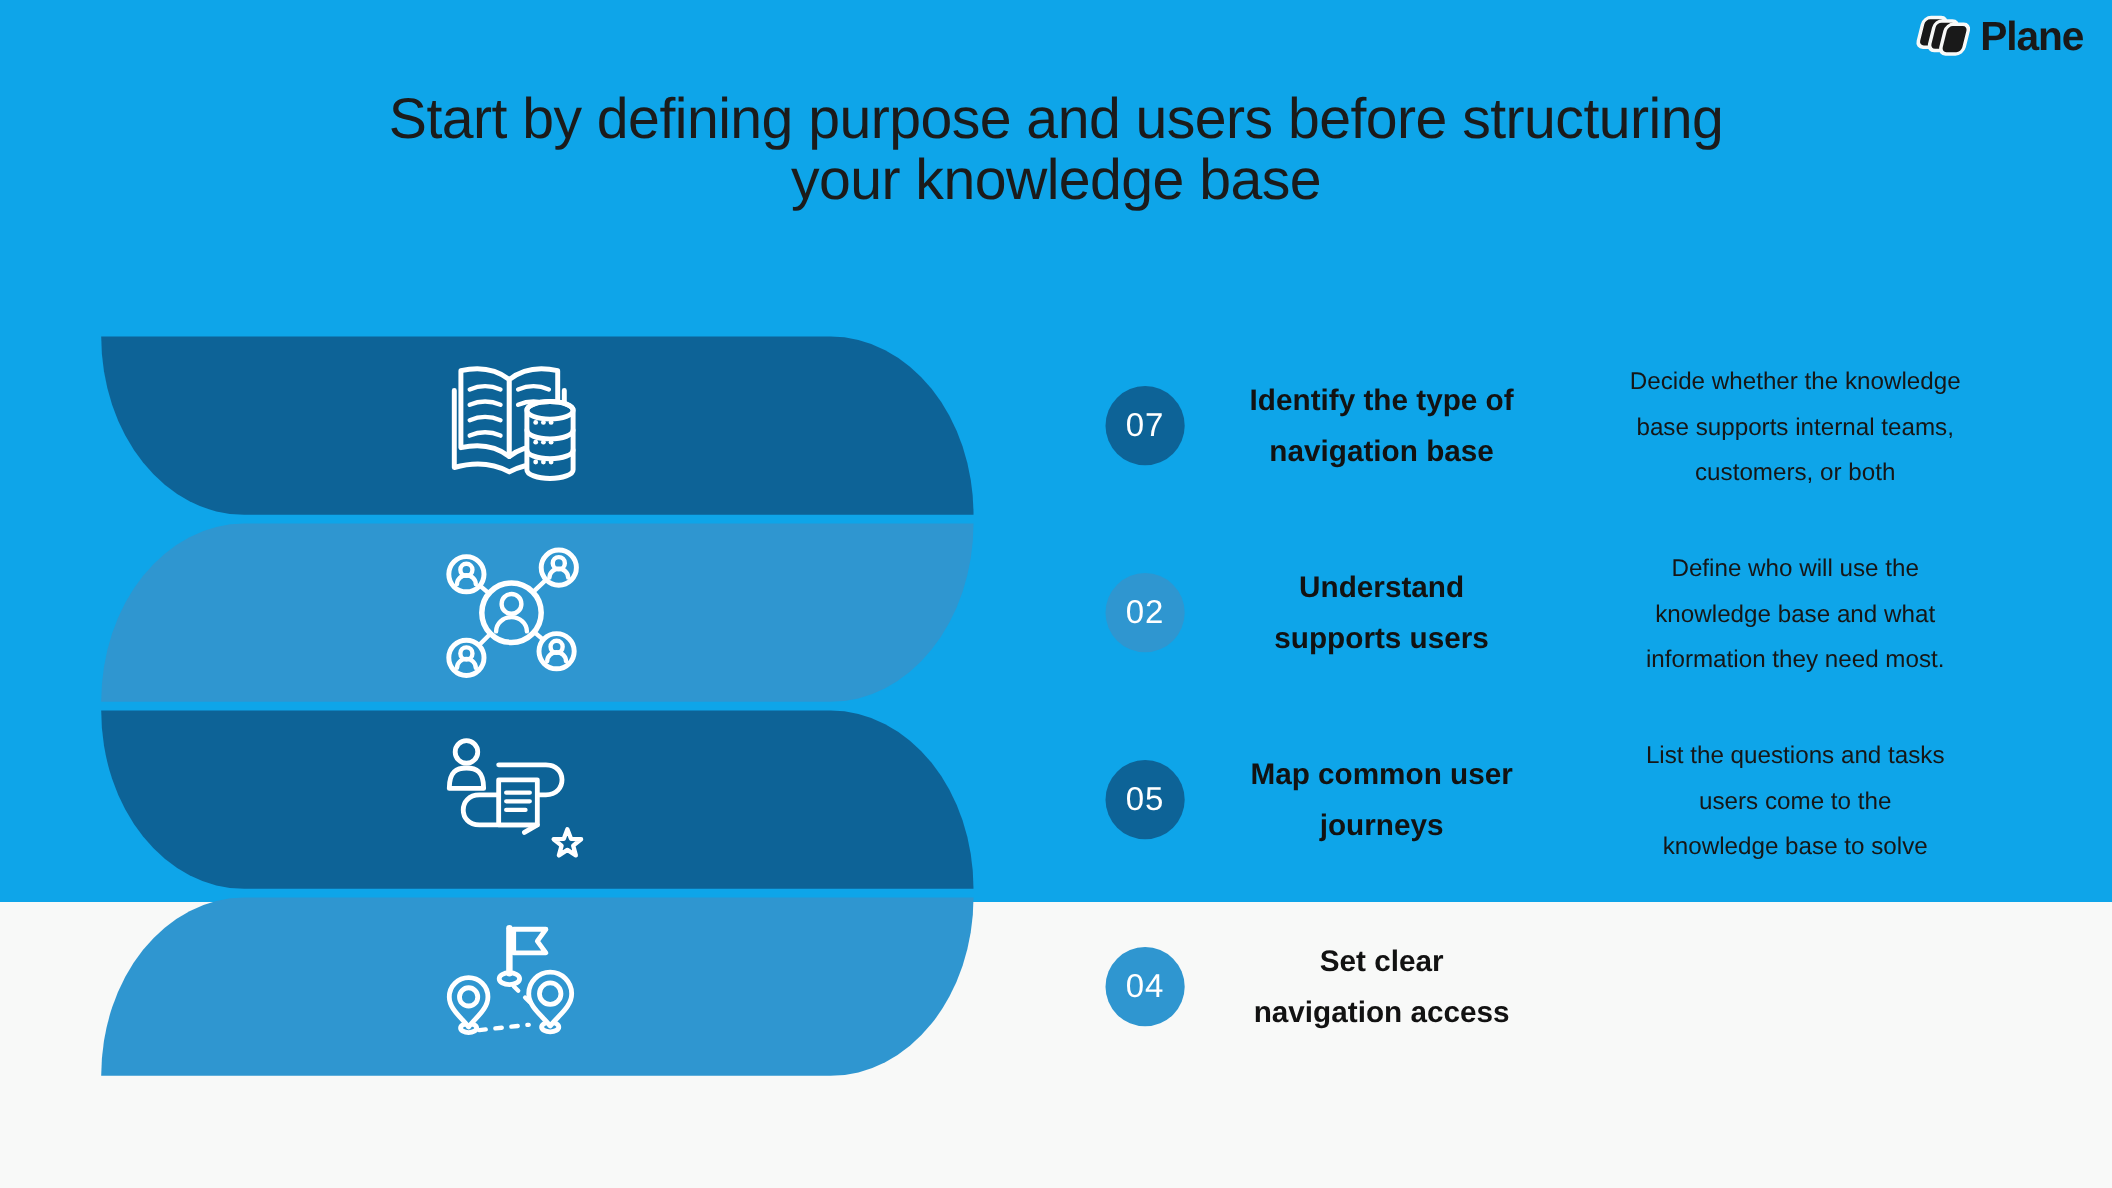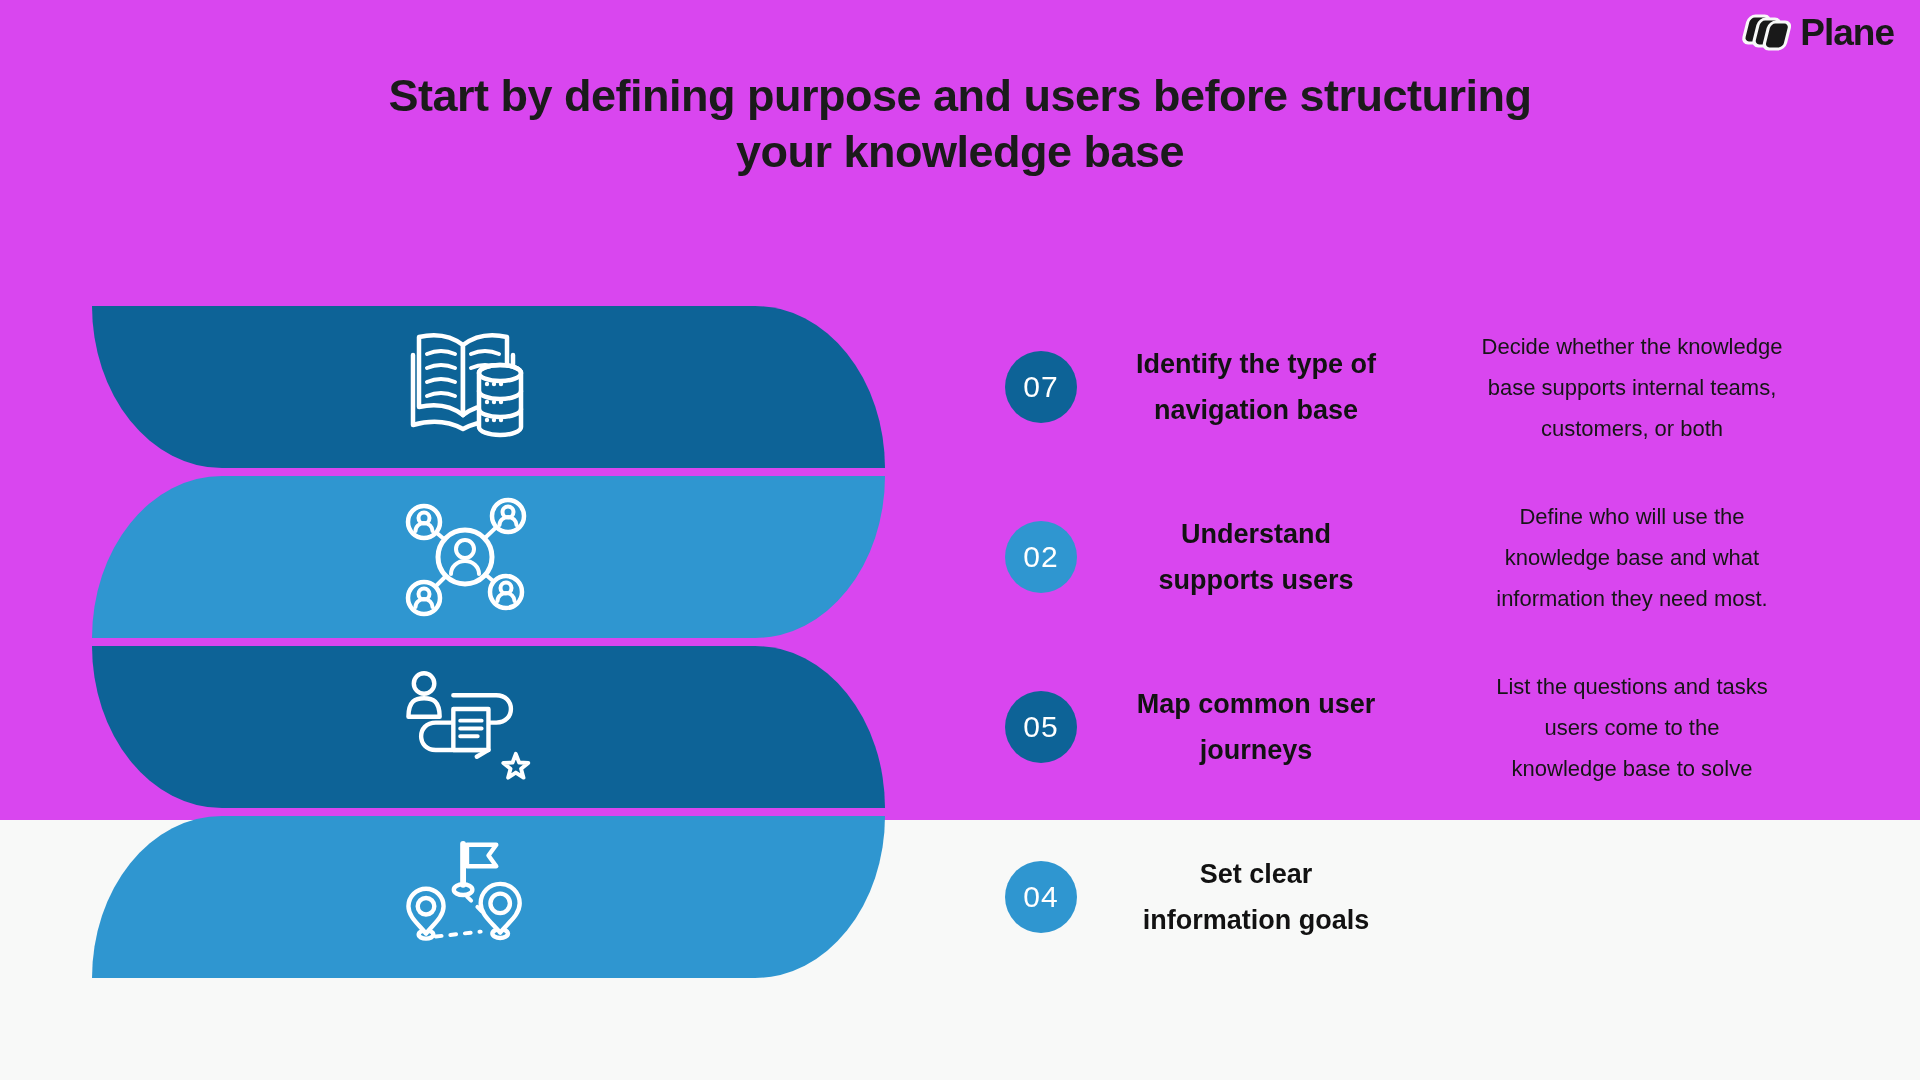--- a/index.html
+++ b/index.html
@@ -6,21 +6,21 @@
   html, body { width: 1920px; height: 1080px; }
   body {
     background: #f8f9f8;
     font-family: "Liberation Sans", sans-serif;
     overflow: hidden;
   }
   .canvas {
     position: relative;
     width: 1920px;
     height: 820px;
-    background: #d946ef;
+    background: #0ea5e9;
   }
 
   
   .logo {
     position: absolute;
     top: 12px;
     right: 26px;
     display: flex;
     align-items: center;
     gap: 9px;
@@ -29,27 +29,27 @@
   .logo-text {
     font-size: 37px;
     font-weight: 700;
     letter-spacing: -1px;
     color: #191919;
   }
 
   
   .main-title {
     position: absolute;
-    top: 68px;
+    top: 80px;
     left: 0;
     width: 100%;
     text-align: center;
-    font-size: 45px;
+    font-size: 52px;
     line-height: 56px;
-    font-weight: 700;
+    font-weight: 400;
     letter-spacing: -0.5px;
     color: #1b1b1b;
     white-space: pre-line;
   }
 
   
   .bar {
     position: absolute;
     left: 92px;
     width: 793px;
@@ -278,16 +278,16 @@
     <div class="step-title">Map common user
 journeys</div>
     <div class="step-desc">List the questions and tasks
 users come to the
 knowledge base to solve</div>
   </div>
 
   <div class="step-row" id="row-4">
     <div class="step-circle light">04</div>
     <div class="step-title">Set clear
-information goals</div>
+navigation access</div>
   </div>
 
 </div>
 
 </body></html>

